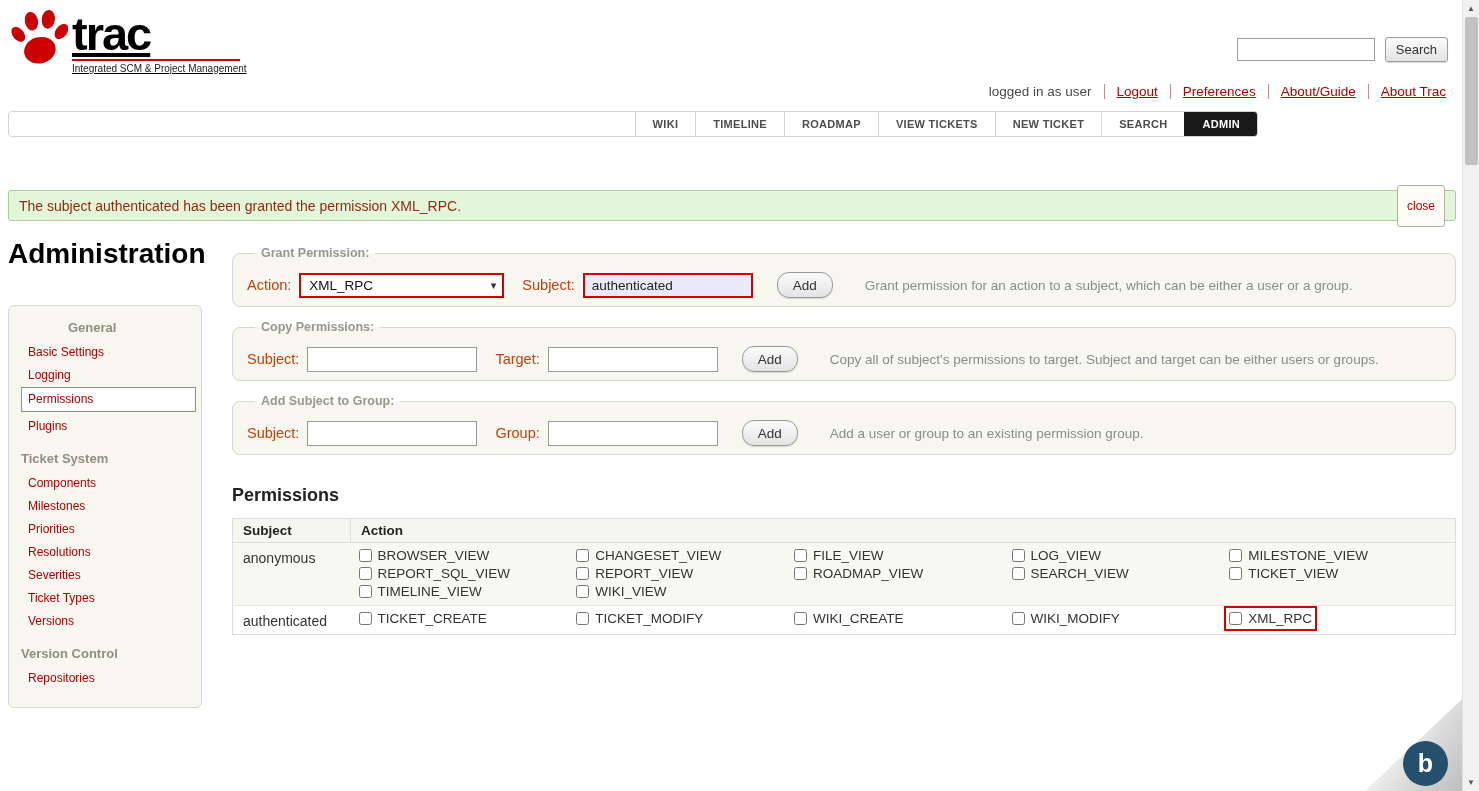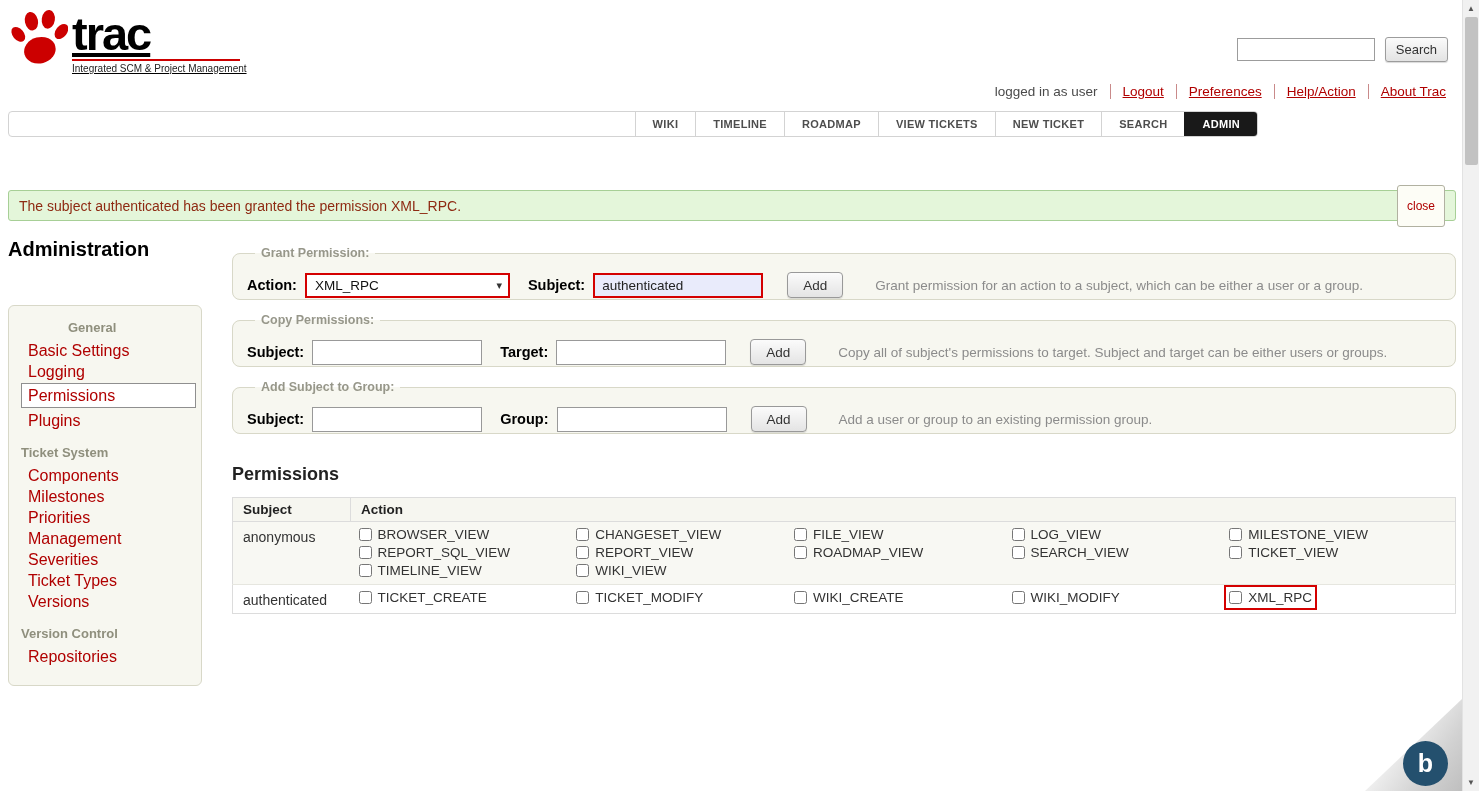--- a/index.html
+++ b/index.html
@@ -39,51 +39,51 @@
   .tab.active { background:var(--active-tab-bg,#191919); color:#fff; border-left-color:#191919; }
 
   
   .notice { position:absolute; top:190px; left:8px; width:1448px; height:31px;
     background:var(--notice-bg,#e4f6da); border:1px solid var(--notice-border,#a7cf96); border-radius:3px;
     display:flex; align-items:center; padding:0 10px; font-size:14px; color:var(--notice-text,#8e2a12); }
   .notice-close { margin-left:auto; font-size:12px; color:var(--link-red,#b00000);
     background:#fdfdf6; border:1px solid #b1b1a1; border-radius:3px; padding:13px 9px; }
 
   
-  .admin-title { position:absolute; top:238px; left:8px; font-size:20px; font-weight:bold; color:#000; }
+  .admin-title { position:absolute; top:238px; left:8px; font-size:28px; font-weight:bold; color:#000; }
 
   .sidebar { position:absolute; top:305px; left:8px; width:194px;
     background:var(--panel-bg,#f7f7f0); border:1px solid var(--panel-border,#d8d8c8);
     border-radius:6px; padding:10px 12px 18px; }
   .side-title { color:#8f8f7d; font-weight:bold; font-size:13px; margin:14px 0 5px; }
   .side-title:first-child { margin-top:4px;margin-left:47px; }
   .side-list { list-style:none; }
   .side-list li { line-height:21px; }
-  .side-link { display:inline-block; color:var(--link-red,#b00000); font-size:16px; padding-left:7px; }
+  .side-link { display:inline-block; color:var(--link-red,#b00000); font-size:12px; padding-left:7px; }
   .side-link.selected { display:block; background:#fff; border:1px solid #8f8f8f;
     padding:1px 6px; margin:1px -7px 2px 0; }
 
   
   .content { position:absolute; left:232px; top:246px; width:1224px; }
   .content-title { font-size:21px; font-weight:bold; color:#333; margin-bottom:23px; }
 
   fieldset.panel { border:1px solid var(--panel-border,#d8d8c8); background:var(--panel-bg,#f7f7f0);
-    border-radius:8px; padding:12px 14px 1px; margin-bottom:13px; }
+    border-radius:8px; padding:12px 14px 8px; margin-bottom:13px; }
   fieldset.panel legend { font-weight:bold; font-size:12.5px; color:#97978a; padding:0 6px; margin-left:8px; }
   .row { display:flex; align-items:center; }
-  .lbl { font-size:14.5px; color:#000000; margin-right:8px; white-space:nowrap;font-weight:bold; }
+  .lbl { font-size:14.5px; color:#c2410c; margin-right:8px; white-space:nowrap; }
   .lbl-gap { margin-left:18px; }
   .selectbox { width:205px; height:25px; background:#fff; display:inline-flex; align-items:center;
     justify-content:space-between; padding:0 6px 0 8px; font-size:13.5px; color:#111; border:1px solid #777; }
   .sel-arrow { font-size:11px; color:#333; }
   .txt { width:170px; height:25px; border:1px solid #999; padding:0 7px; font-size:13.5px; color:#222; background:#fff; }
   .autofill { background:#e9ebfb; }
   .hl { border:2px solid var(--highlight-red,#d40000) !important; }
   .btn { margin-left:24px; height:26px; padding:0 15px; font-size:13.5px; color:#333;
-    background:linear-gradient(#fbfbfb,#e4e4e4); border:1px solid #999; border-radius:4px;
+    background:linear-gradient(#fbfbfb,#e4e4e4); border:1px solid #999; border-radius:12px;
     box-shadow:0 1px 1px rgba(0,0,0,.12); }
   .help { margin-left:32px; font-size:13.5px; color:#8b8b8b; }
 
   .perm-title { margin:30px 0 12px; font-size:18px; font-weight:bold; color:#222; }
   .perm-table { width:100%; border-collapse:collapse; border:1px solid #dcdcdc; }
   .perm-table th { text-align:left; font-size:13.5px; font-weight:bold; color:#222;
     padding:4px 10px; background:#f6f6f0; border:1px solid #dcdcdc; }
   .th-subject { width:118px; }
   .perm-table td { vertical-align:top; border-top:1px solid #e6e6df; }
   td.subj { padding:7px 10px 5px; font-size:14px; color:#333; }
@@ -138,21 +138,21 @@
   </div>
 
   <div class="metanav">
     <span class="meta-status">logged in as user</span>
     <span id="metanav-links" style="display:flex;align-items:center;">
         <span class="meta-sep"></span>
         <a class="meta-link">Logout</a>
         <span class="meta-sep"></span>
         <a class="meta-link">Preferences</a>
         <span class="meta-sep"></span>
-        <a class="meta-link">Help/Action</a>
+        <a class="meta-link">About/Guide</a>
         <span class="meta-sep"></span>
         <a class="meta-link">About Trac</a>
       </span>
   </div>
 
   <nav class="mainnav" id="mainnav">
       <a class="tab">WIKI</a>
       <a class="tab">TIMELINE</a>
       <a class="tab">ROADMAP</a>
       <a class="tab">VIEW TICKETS</a>
@@ -175,21 +175,21 @@
         <li>
           <a class="side-link selected">Permissions</a>
         </li>
         <li><a class="side-link">Plugins</a></li>
       </ul>
       <div class="side-title">Ticket System</div>
       <ul class="side-list">
         <li><a class="side-link">Components</a></li>
         <li><a class="side-link">Milestones</a></li>
         <li><a class="side-link">Priorities</a></li>
-        <li><a class="side-link">Management</a></li>
+        <li><a class="side-link">Resolutions</a></li>
         <li><a class="side-link">Severities</a></li>
         <li><a class="side-link">Ticket Types</a></li>
         <li><a class="side-link">Versions</a></li>
       </ul>
       <div class="side-title">Version Control</div>
       <ul class="side-list">
         <li><a class="side-link">Repositories</a></li>
       </ul>
     </aside>
 

